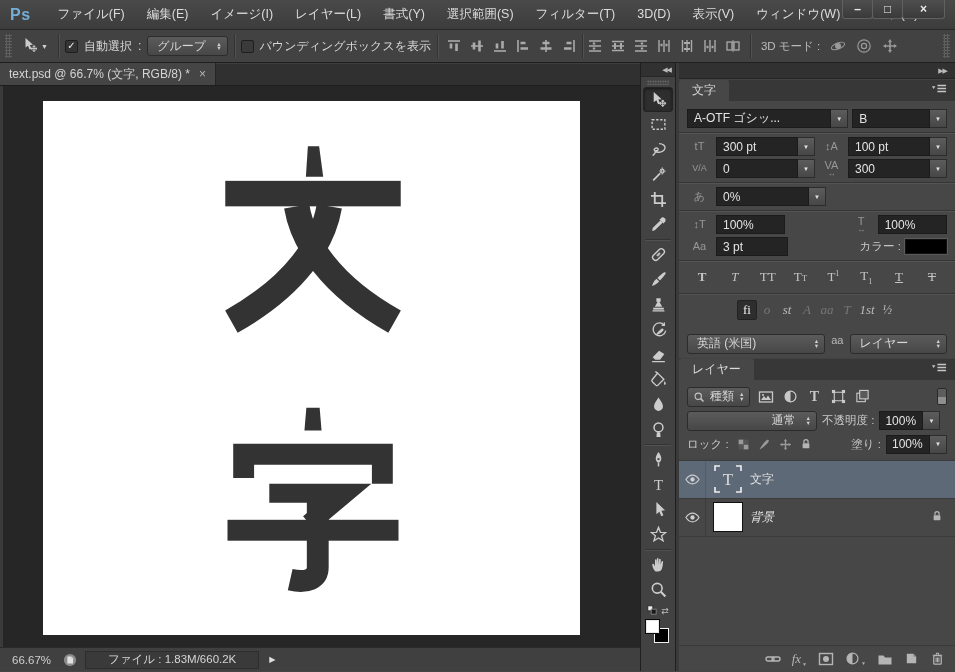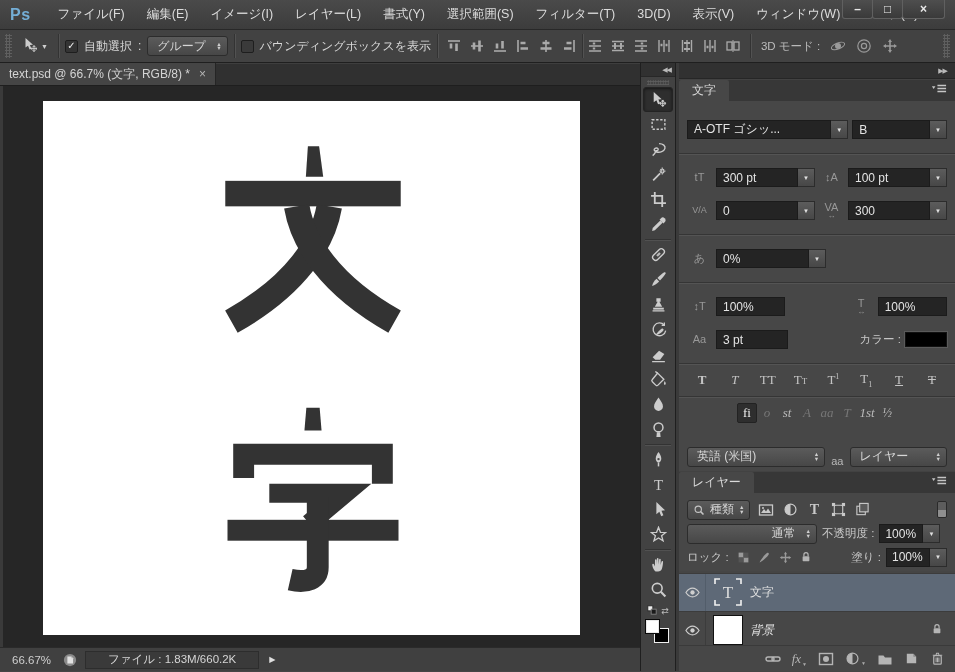--- a/index.html
+++ b/index.html
@@ -61,36 +61,36 @@
   .fg-swatch{position:absolute;left:0;top:0;width:15px;height:15px;background:#fff;border:1px solid #0a0a0a;box-shadow:inset 0 0 0 1px #e8e8e8;z-index:2}
   .bg-swatch{position:absolute;left:9px;top:9px;width:15px;height:15px;background:#000;border:1px solid #f0f0f0}
 
   
   .panels{flex:1;display:flex;flex-direction:column;background:#454545;border-left:3px solid #3a3a3a;overflow:hidden}
   .dock-head{height:16px;background:#313131;border-bottom:1px solid #262626;color:#b9b9b9;font-size:7px;display:flex;align-items:center;justify-content:flex-end;padding:0 8px;letter-spacing:-1px}
   .panel-tabrow{height:22px;background:#373737;display:flex;align-items:flex-end;box-shadow:inset 0 1px 0 #424242}
   .panel-tab{background:#474747;height:21px;line-height:21px;padding:0 13px;font-size:12px;color:#dadada;border-radius:2px 2px 0 0}
   .panel-menu{margin-left:auto;padding:0 7px 4px 0}
   .panel-body{background:#474747;padding:5px 8px 4px}
-  .crow{display:flex;align-items:center;gap:4px;margin:14px 0}
+  .crow{display:flex;align-items:center;gap:4px;margin:3px 0}
   .f-ico{width:25px;flex:0 0 25px;text-align:center;color:#989898;font-size:11px;line-height:1;display:flex;flex-direction:column;align-items:center;justify-content:center}
   .f-ico .sub{font-size:8px;margin-top:-1px}
   .fieldwrap{display:flex;flex:1;align-items:center}
   .field{background:#242424;border:1px solid #1b1b1b;height:19px;display:flex;align-items:center;padding:0 6px;color:#e4e4e4;flex:1;font-size:12px;white-space:nowrap;overflow:hidden}
   .dd-btn{width:17px;height:19px;flex:0 0 17px;background:linear-gradient(#5c5c5c,#474747);border:1px solid #2c2c2c;border-left:none;display:flex;align-items:center;justify-content:center;font-size:6px;color:#e0e0e0}
   .hr{height:1px;background:#353535;box-shadow:0 1px 0 #545454;margin:4px -8px}
   .color-swatch{width:42px;height:15px;background:#000;border:1px solid #111;box-shadow:0 0 0 1px #5a5a5a}
   .tstyle-row{display:flex;justify-content:space-between;align-items:center;padding:3px 4px;font-family:"Liberation Serif","DejaVu Serif",serif;font-size:13px;color:#c4c4c4}
   .tstyle-row .tb{width:22px;text-align:center}
   .ot-row{display:flex;justify-content:center;align-items:center;padding:2px 4px;font-family:"Liberation Serif","DejaVu Serif",serif;font-size:13px;color:#b9b9b9}
   .ot{min-width:20px;text-align:center;padding:1px 2px}
   .ot.active{background:#2e2e2e;border:1px solid #222;border-radius:2px;color:#efefef}
   .ot.dim{color:#777;font-style:italic}
   .ot.norm{font-style:italic}
-  .lang-row{display:flex;align-items:flex-end;gap:6px;margin-top:22px}
+  .lang-row{display:flex;align-items:flex-start;gap:6px;margin-top:12px}
   .aa-label{font-size:11px;color:#b9b9b9}
 
   
   .layers-panel{flex:1;display:flex;flex-direction:column;min-height:0}
   .lp-body{background:#474747;padding:5px 8px 0;flex:0 0 auto}
   .filter-row{display:flex;align-items:center;gap:6px;margin:2px 0 4px}
   .kind-select{background:linear-gradient(#5b5b5b,#474747);border:1px solid #2c2c2c;border-radius:3px;height:20px;display:flex;align-items:center;gap:5px;padding:0 5px}
   .fbtn{width:20px;height:20px;display:flex;align-items:center;justify-content:center;color:#c9c9c9;font-weight:bold}
   .filter-toggle{margin-left:auto;width:10px;height:17px;border:1px solid #2a2a2a;border-radius:2px;overflow:hidden;display:flex;flex-direction:column}
   .filter-toggle .t1{flex:1;background:#5d5d5d}.filter-toggle .t2{flex:1;background:#8f8f8f}

